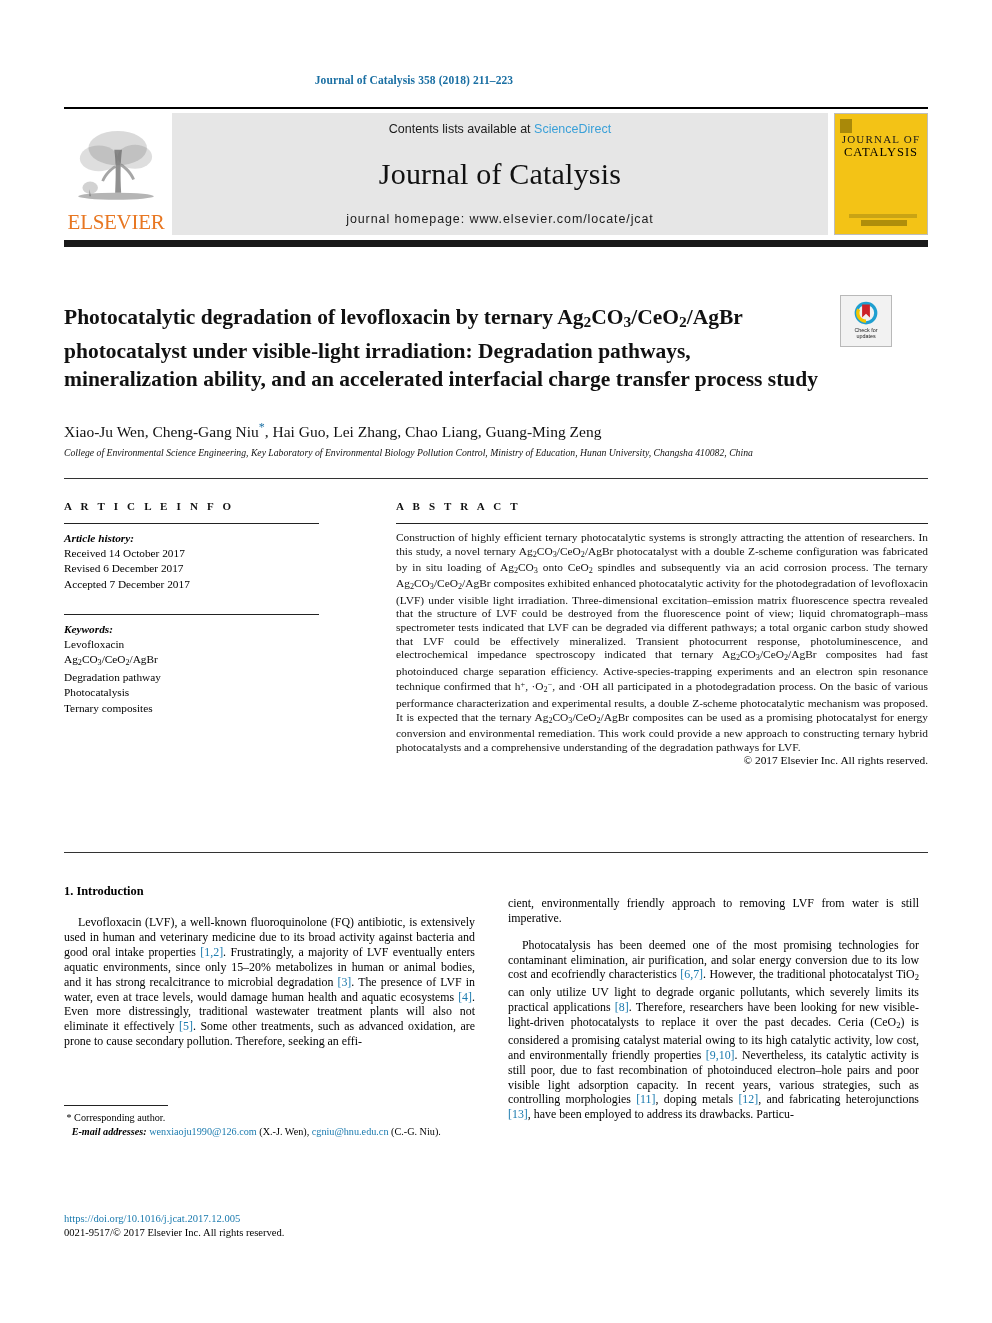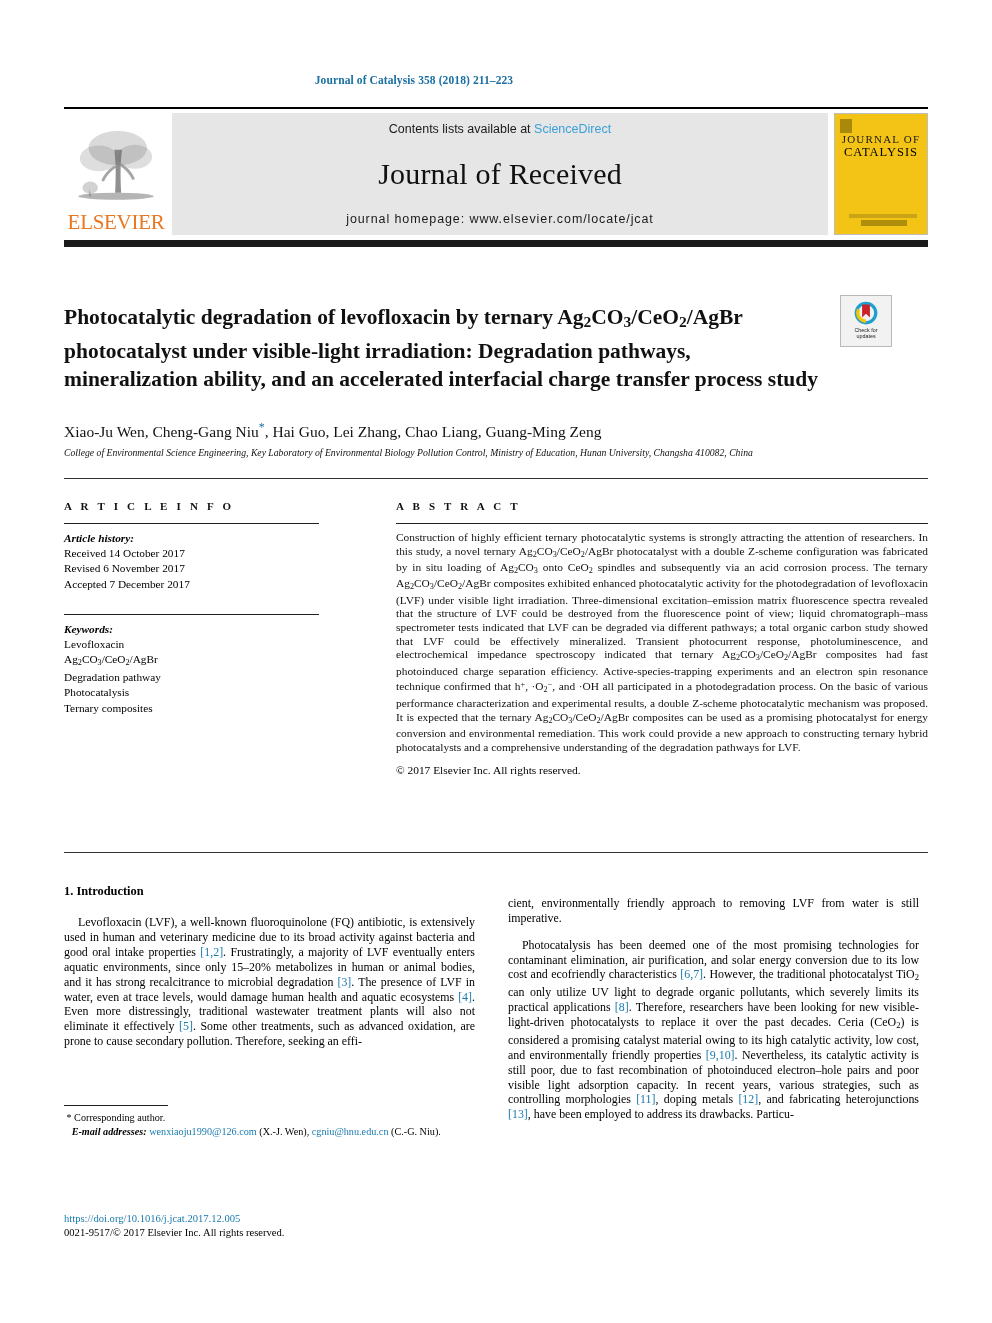--- a/index.html
+++ b/index.html
@@ -136,21 +136,21 @@
   .sup { font-size: .72em; vertical-align: 0.42em; }
 
   .abstract {
     position:absolute; left:396px; top:500px; width:532px;
   }
   .abs-rule { border-top:1.3px solid #222; margin-top:11px; margin-bottom:7px; width:532px;}
   .abs-body {
     font-size:11.4px; line-height:13.6px; text-align: justify;
     color:#111;
   }
-  .abs-copy { margin-top:10px; text-align:left; font-size:11.4px; }
+  .abs-copy { text-align:right; font-size:11.4px; }
 
   .rule-med2 {
     position:absolute; left:64px; width:864px; top:852px;
     border-top: 1.2px solid #333;
   }
 
   
   .body-cols {
     position:absolute; left:64px; top:884px; width:864px;
     display:flex; gap:33px;
@@ -197,21 +197,21 @@
             <path d="M19 76 L21 84 L19 84 Z" opacity=".6"></path>
           </g>
         </svg>
         <div class="els-word">ELSEVIER</div>
       </div>
 
       <div class="mast-center">
         <div class="mast-contents">
           <span>Contents lists available at </span><span class="sd">ScienceDirect</span>
         </div>
-        <div class="mast-title">Journal of Received</div>
+        <div class="mast-title">Journal of Catalysis</div>
         <div class="mast-home">journal homepage: www.elsevier.com/locate/jcat</div>
       </div>
 
       <div class="cover">
         <div class="cover-els"></div>
         <div class="cover-t1">JOURNAL OF</div>
         <div class="cover-t2">CATALYSIS</div>
         <div class="cover-tiny"></div>
         <div class="cover-bar"></div>
       </div>
@@ -243,21 +243,21 @@
   <div class="affil">College of Environmental Science Engineering, Key Laboratory of Environmental Biology Pollution Control, Ministry of Education, Hunan University, Changsha 410082, China</div>
 
   <div class="rule-med"></div>
 
   <div class="info">
     <div class="colhead">A R T I C L E   I N F O</div>
     <div class="info-rule"></div>
     <div class="info-block">
       <div class="it">Article history:</div>
       <div>Received 14 October 2017</div>
-      <div>Revised 6 November 2017</div>
+      <div>Revised 6 December 2017</div>
       <div>Accepted 7 December 2017</div>
     </div>
     <div class="kw-rule"></div>
     <div class="info-block">
       <div class="it">Keywords:</div>
       <div>Levofloxacin</div>
       <div>Ag<sub class="sub">2</sub>CO<sub class="sub">3</sub>/CeO<sub class="sub">2</sub>/AgBr</div>
       <div>Degradation pathway</div>
       <div>Photocatalysis</div>
       <div>Ternary composites</div>

